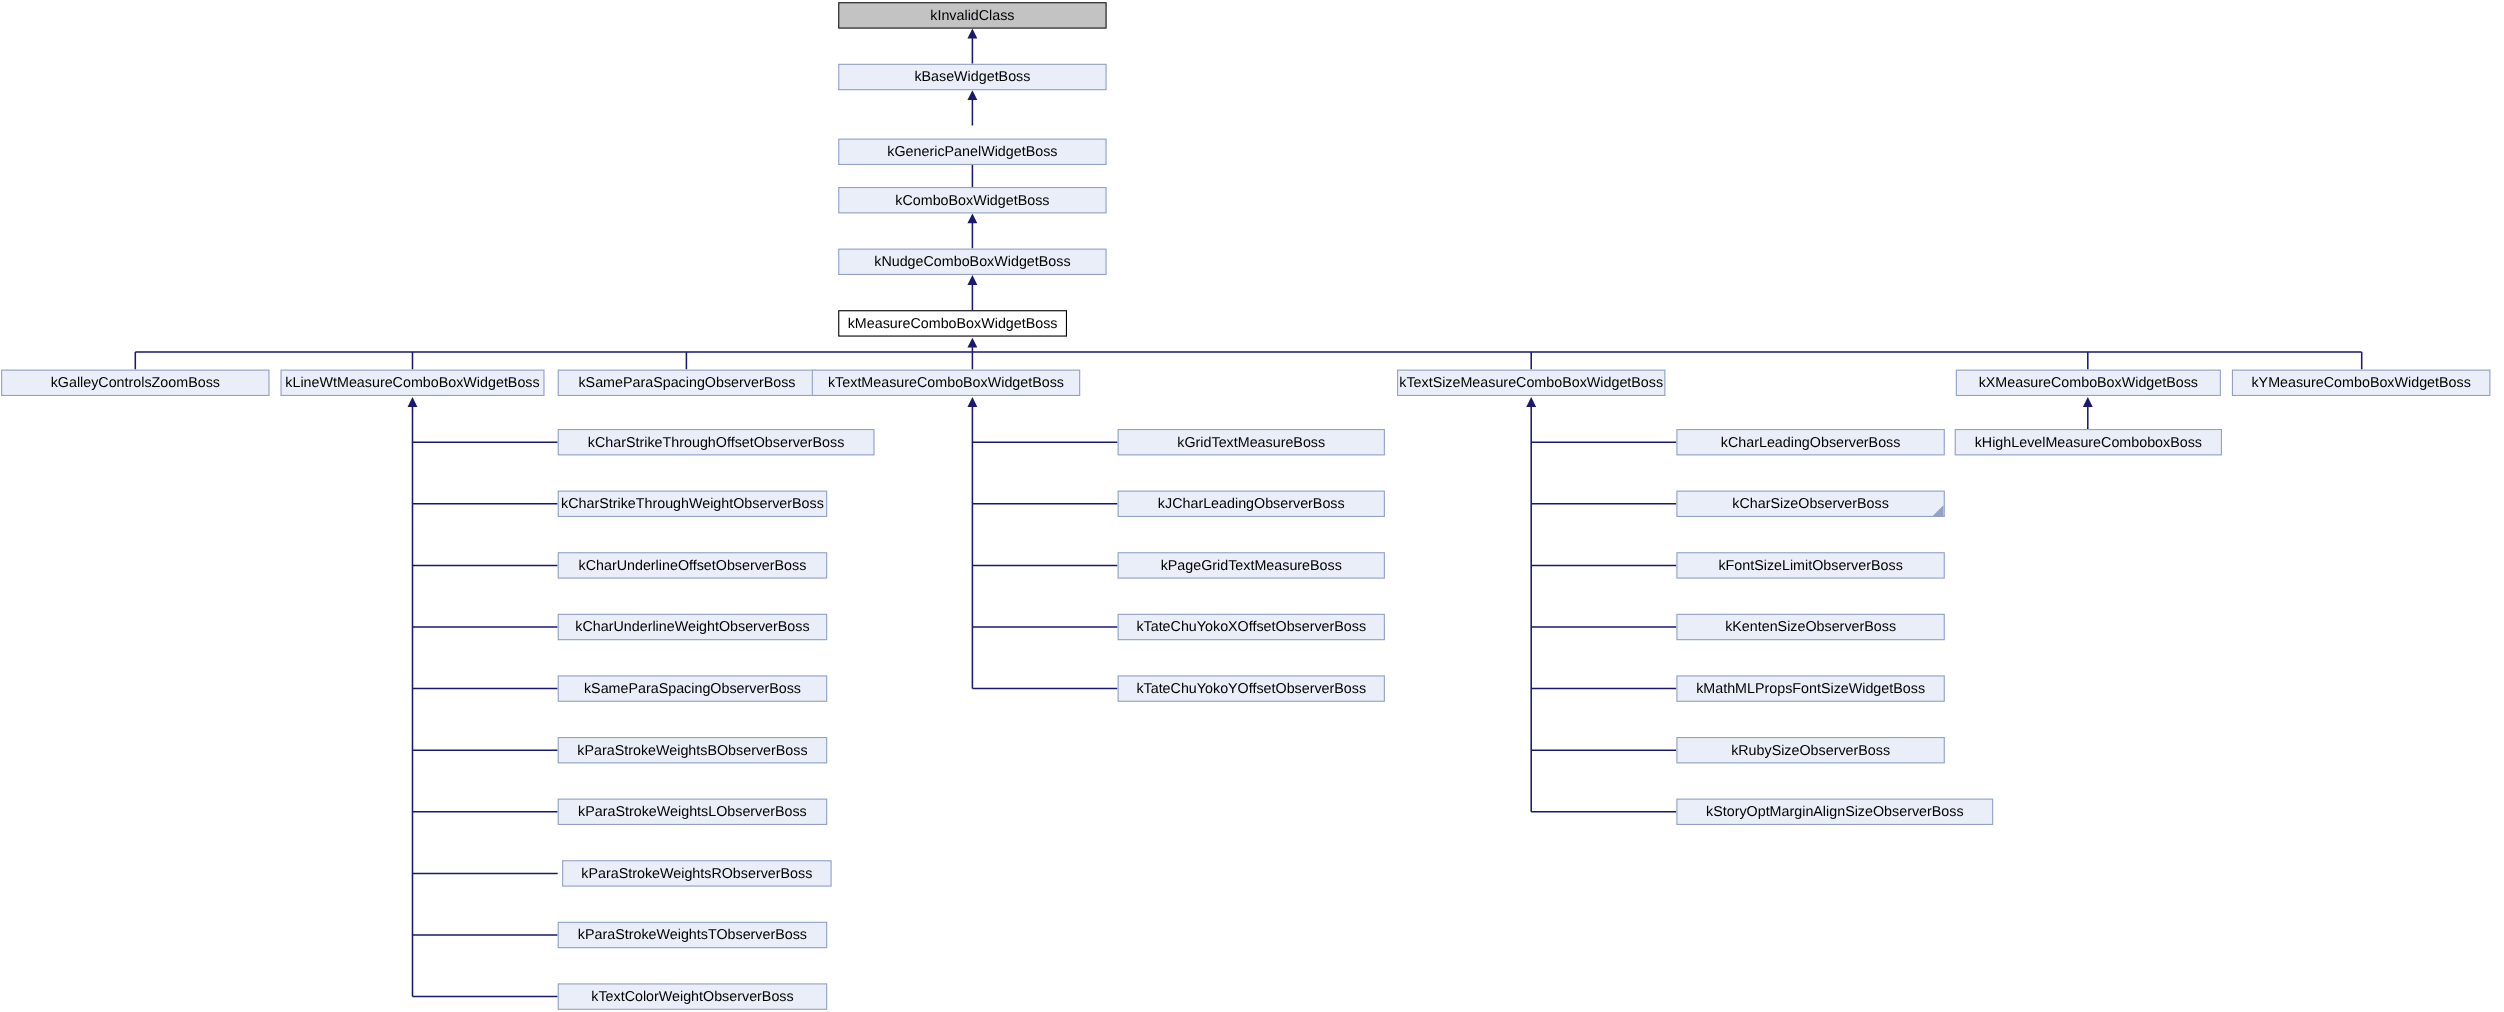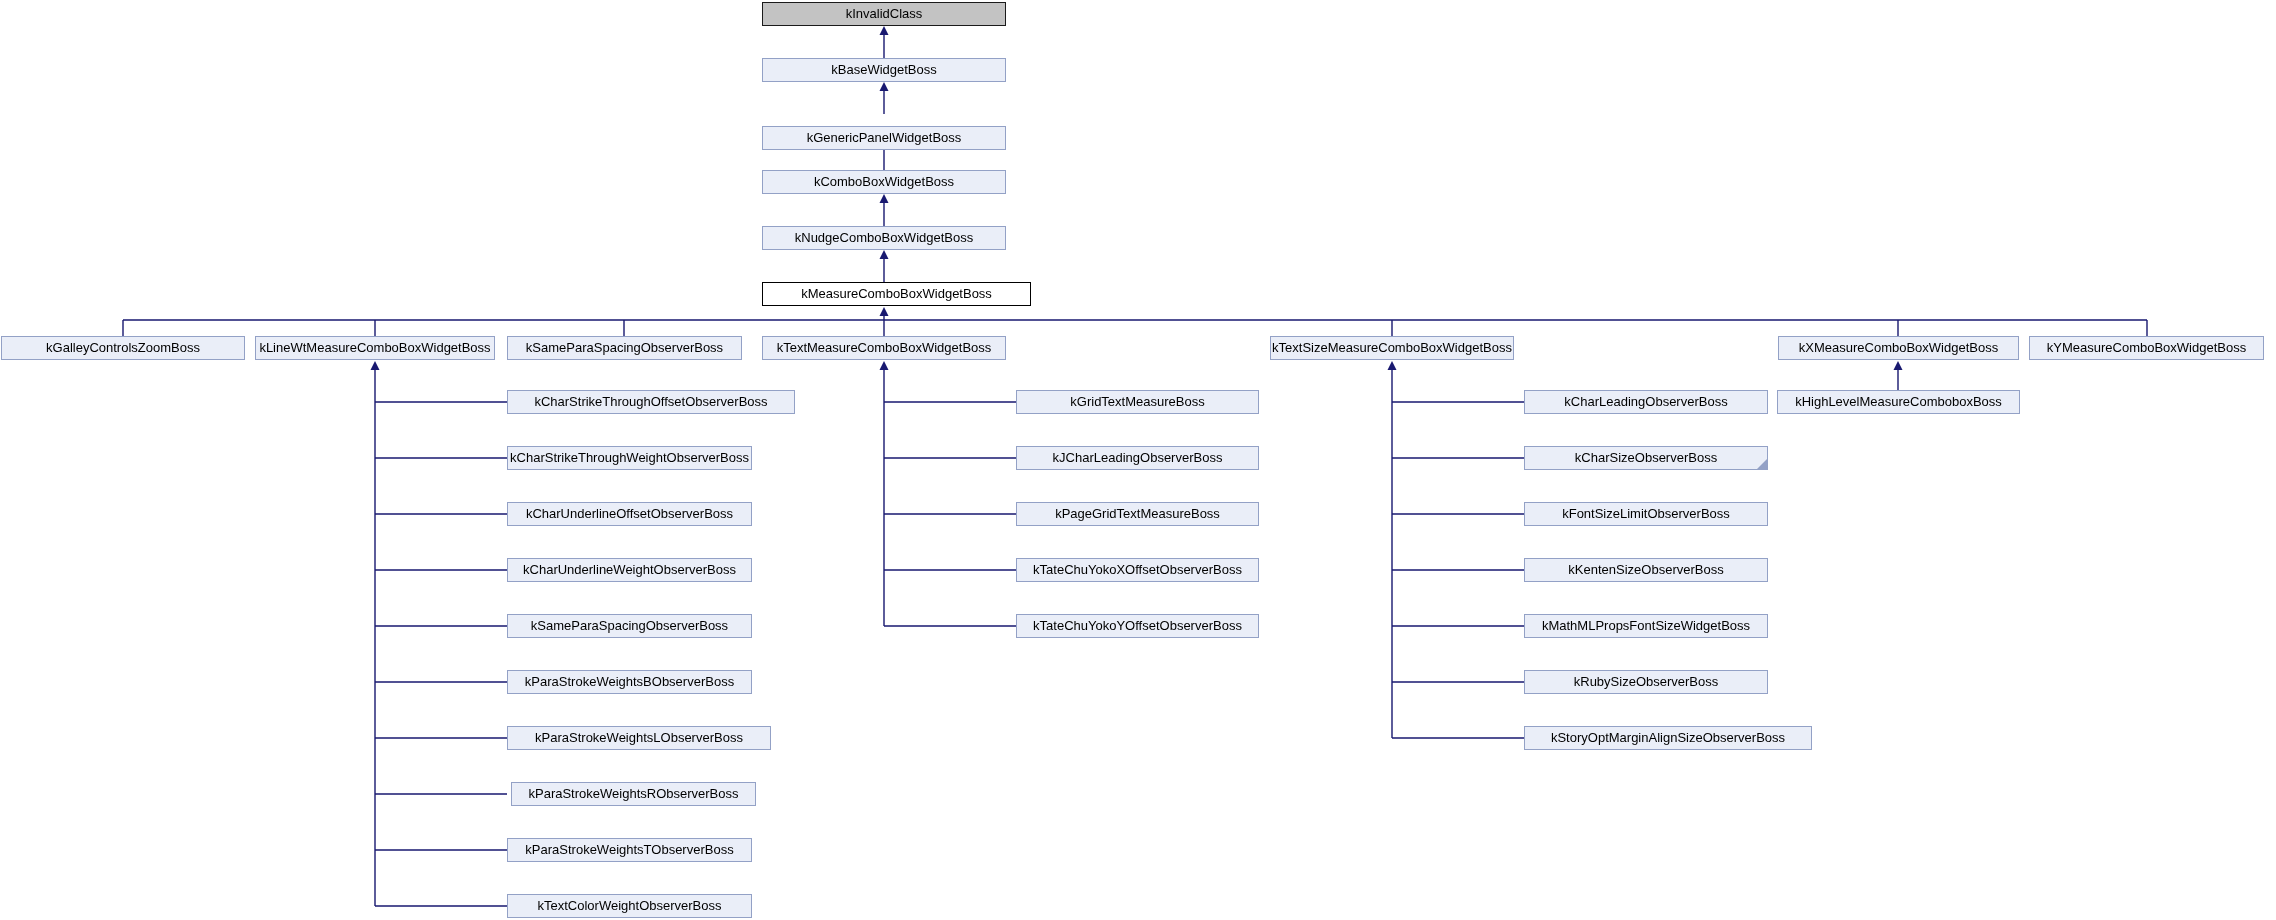--- a/index.html
+++ b/index.html
@@ -57,37 +57,37 @@
     <polygon class="arrow" points="884,361 879.5,370 888.5,370"></polygon>
     <polygon class="arrow" points="1392,361 1387.5,370 1396.5,370"></polygon>
     <polygon class="arrow" points="1898,361 1893.5,370 1902.5,370"></polygon>
   </svg>
 
   <div class="node node-root" style="left:762px;top:2px;width:244px"><span class="lbl">kInvalidClass</span></div>
   <div class="node" style="left:762px;top:58px;width:244px"><span class="lbl">kBaseWidgetBoss</span></div>
   <div class="node" style="left:762px;top:126px;width:244px"><span class="lbl">kGenericPanelWidgetBoss</span></div>
   <div class="node" style="left:762px;top:170px;width:244px"><span class="lbl">kComboBoxWidgetBoss</span></div>
   <div class="node" style="left:762px;top:226px;width:244px"><span class="lbl">kNudgeComboBoxWidgetBoss</span></div>
-  <div class="node node-current" style="left:762px;top:282px;width:269px"><span class="lbl">kMeasureComboBoxWidgetBoss</span></div>
+  <div class="node node-current" style="left:762px;top:282px;width:208px"><span class="lbl">kMeasureComboBoxWidgetBoss</span></div>
 
   <div class="node" style="left:1px;top:336px;width:244px"><span class="lbl">kGalleyControlsZoomBoss</span></div>
   <div class="node" style="left:255px;top:336px;width:240px"><span class="lbl">kLineWtMeasureComboBoxWidgetBoss</span></div>
   <div class="node" style="left:507px;top:336px;width:235px"><span class="lbl">kSameParaSpacingObserverBoss</span></div>
-  <div class="node" style="left:762px;top:336px;width:244px"><span class="lbl">kTextMeasureComboBoxWidgetBoss</span></div>
+  <div class="node" style="left:738px;top:336px;width:244px"><span class="lbl">kTextMeasureComboBoxWidgetBoss</span></div>
   <div class="node" style="left:1270px;top:336px;width:244px"><span class="lbl">kTextSizeMeasureComboBoxWidgetBoss</span></div>
   <div class="node" style="left:1778px;top:336px;width:241px"><span class="lbl">kXMeasureComboBoxWidgetBoss</span></div>
   <div class="node" style="left:2029px;top:336px;width:235px"><span class="lbl">kYMeasureComboBoxWidgetBoss</span></div>
 
   <div class="node" style="left:507px;top:390px;width:288px"><span class="lbl">kCharStrikeThroughOffsetObserverBoss</span></div>
   <div class="node" style="left:507px;top:446px;width:245px"><span class="lbl">kCharStrikeThroughWeightObserverBoss</span></div>
   <div class="node" style="left:507px;top:502px;width:245px"><span class="lbl">kCharUnderlineOffsetObserverBoss</span></div>
   <div class="node" style="left:507px;top:558px;width:245px"><span class="lbl">kCharUnderlineWeightObserverBoss</span></div>
   <div class="node" style="left:507px;top:614px;width:245px"><span class="lbl">kSameParaSpacingObserverBoss</span></div>
   <div class="node" style="left:507px;top:670px;width:245px"><span class="lbl">kParaStrokeWeightsBObserverBoss</span></div>
-  <div class="node" style="left:507px;top:726px;width:264px"><span class="lbl">kParaStrokeWeightsLObserverBoss</span></div>
+  <div class="node" style="left:507px;top:726px;width:245px"><span class="lbl">kParaStrokeWeightsLObserverBoss</span></div>
   <div class="node" style="left:511px;top:782px;width:245px"><span class="lbl">kParaStrokeWeightsRObserverBoss</span></div>
   <div class="node" style="left:507px;top:838px;width:245px"><span class="lbl">kParaStrokeWeightsTObserverBoss</span></div>
   <div class="node" style="left:507px;top:894px;width:245px"><span class="lbl">kTextColorWeightObserverBoss</span></div>
 
   <div class="node" style="left:1016px;top:390px;width:243px"><span class="lbl">kGridTextMeasureBoss</span></div>
   <div class="node" style="left:1016px;top:446px;width:243px"><span class="lbl">kJCharLeadingObserverBoss</span></div>
   <div class="node" style="left:1016px;top:502px;width:243px"><span class="lbl">kPageGridTextMeasureBoss</span></div>
   <div class="node" style="left:1016px;top:558px;width:243px"><span class="lbl">kTateChuYokoXOffsetObserverBoss</span></div>
   <div class="node" style="left:1016px;top:614px;width:243px"><span class="lbl">kTateChuYokoYOffsetObserverBoss</span></div>
 

